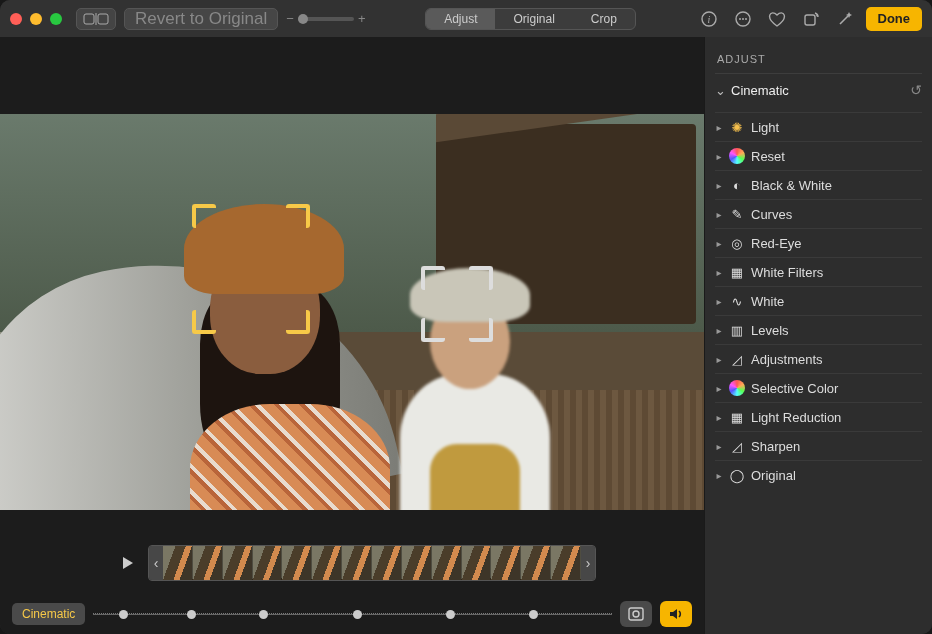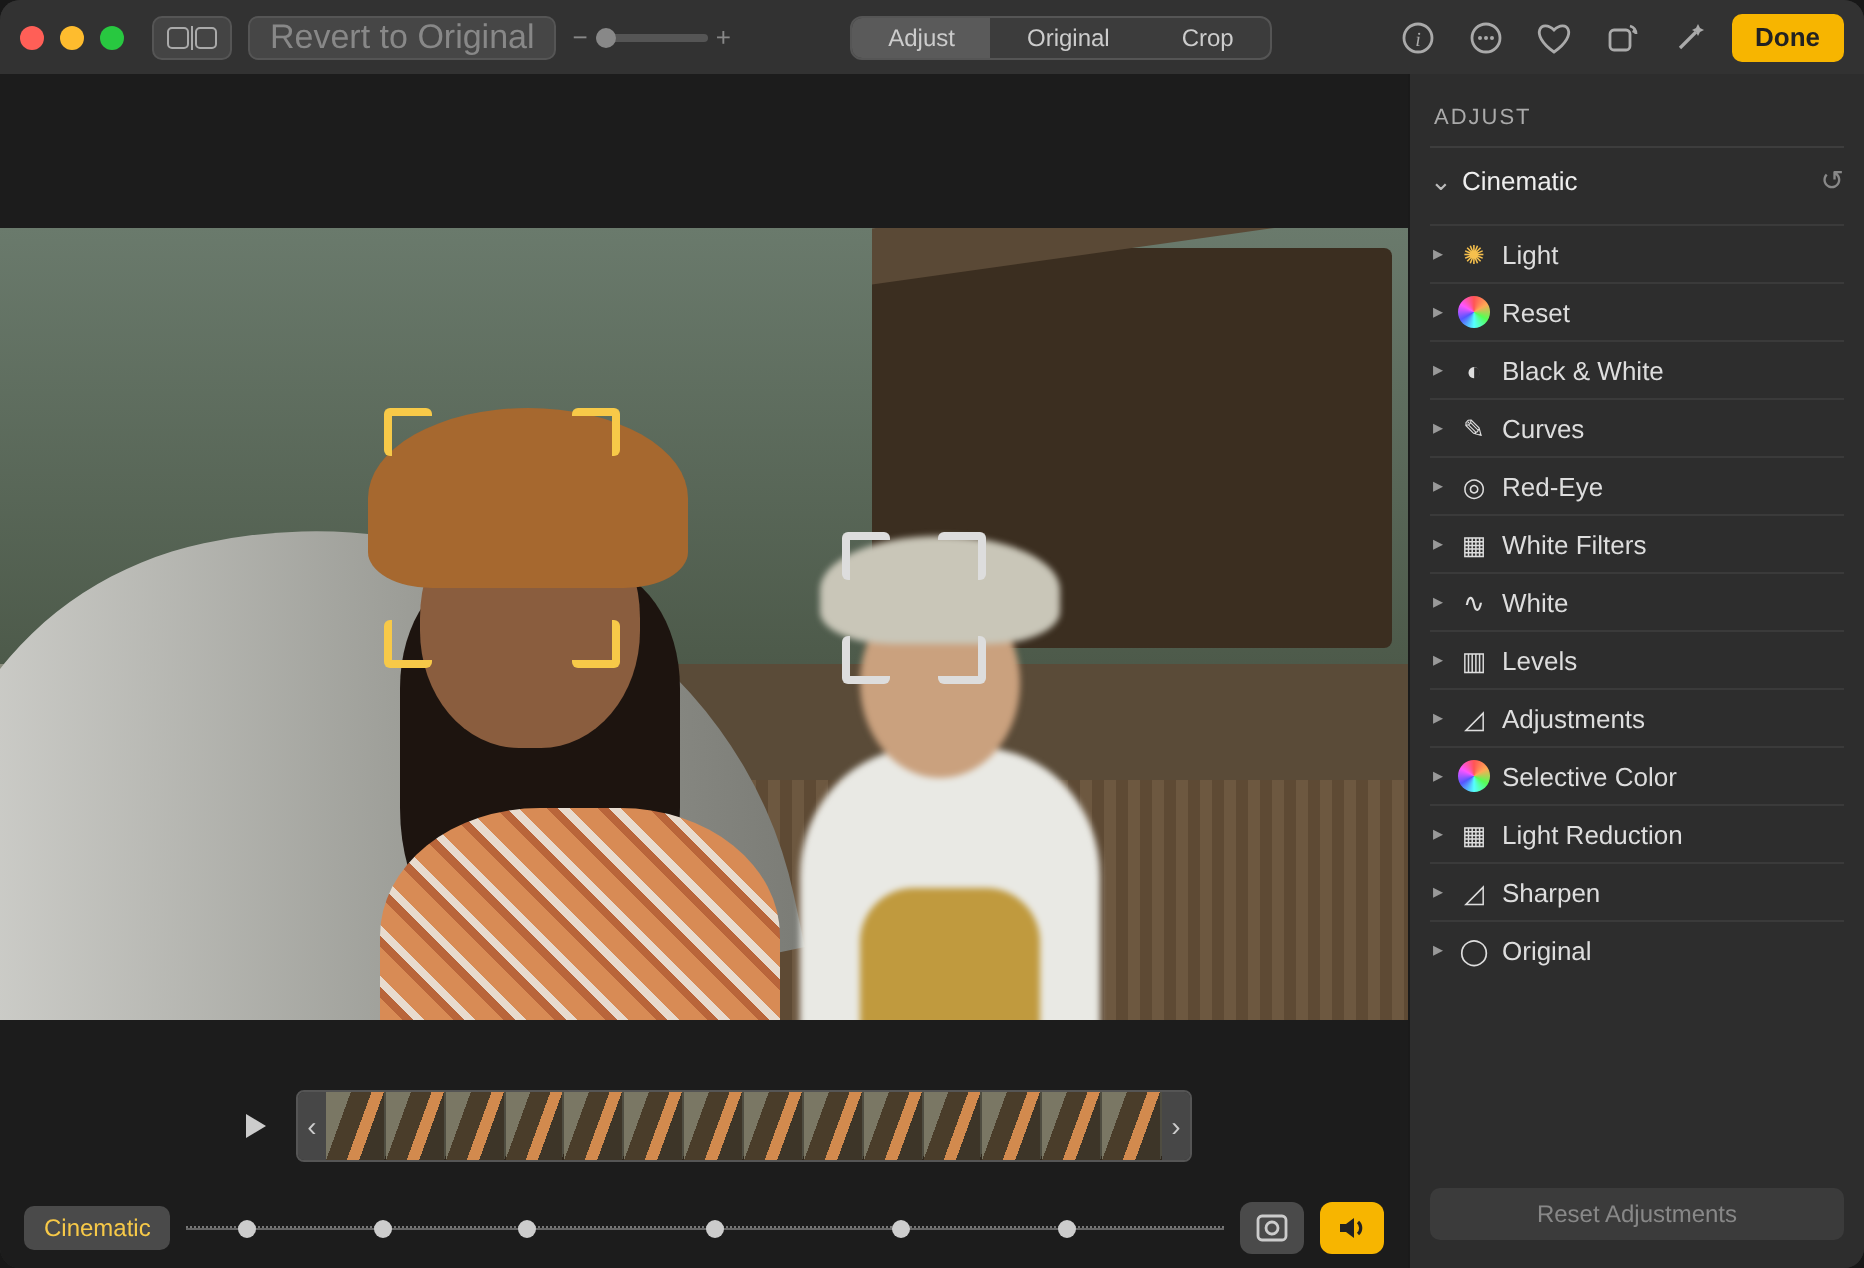--- a/index.html
+++ b/index.html
@@ -381,17 +381,16 @@
             <span class="ic">◿</span>
             <span>Sharpen</span>
           </div>
           <div class="adj-item">
             <span class="arrow">▸</span>
             <span class="ic">◯</span>
             <span>Original</span>
           </div>
         </div>
 
-      <div class="reset-btn">Reset Adjustments</div>
     </div>
 
   </div>
 </div>
 
 </body></html>

